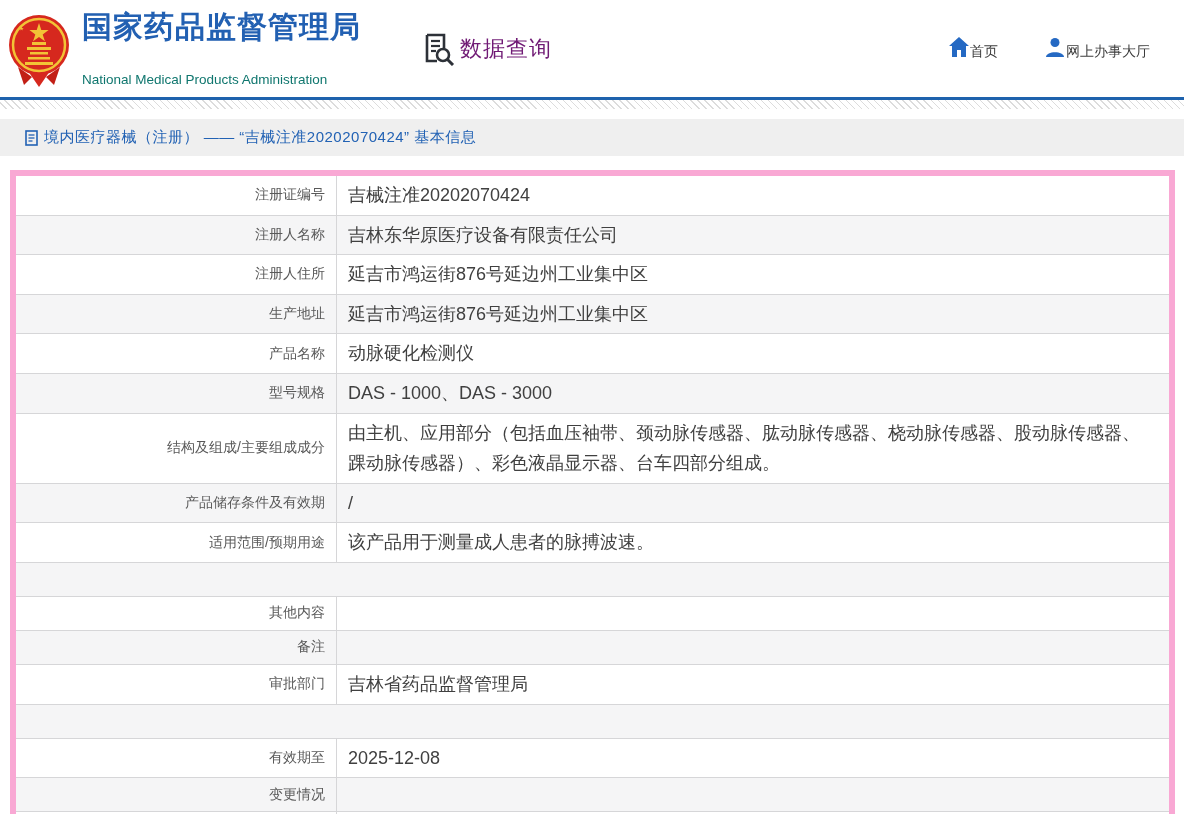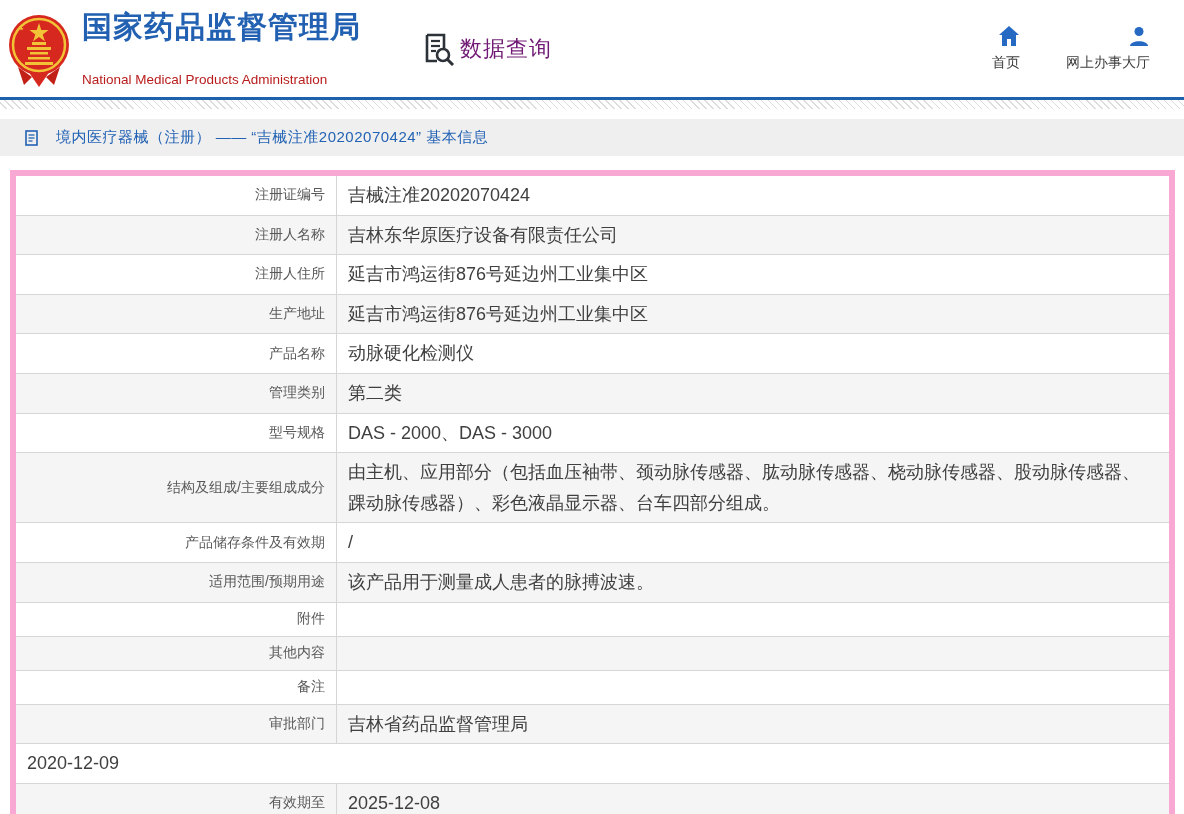--- a/index.html
+++ b/index.html
@@ -30,21 +30,21 @@
     gap: 23px;
   }
   .org-name-cn {
     color: #2260b2;
     font-size: 30px;
     font-weight: bold;
     letter-spacing: 1px;
     line-height: 1.15;
   }
   .org-name-en {
-    color: #b91c1c;
+    color: #0f766e;
     font-size: 13.5px;
     font-weight: 500;
     margin-top: 4px;
   }
   .section-block {
     display: flex;
     align-items: center;
     margin-left: 62px;
   }
   .section-icon { width: 32px; height: 34px; }
@@ -55,22 +55,22 @@
     letter-spacing: 1px;
   }
   .header-nav {
     margin-left: auto;
     display: flex;
     gap: 46px;
     padding-right: 34px;
   }
   .nav-item {
     display: flex;
-    flex-direction: column;
-    align-items: flex-end;
+    flex-direction: row;
+    align-items: flex-start;
     cursor: pointer;
     text-decoration: none;
   }
   .nav-item .nav-icon { width: 22px; height: 22px; }
   .nav-item .nav-label {
     margin-top: 7px;
     font-size: 14px;
     color: #3c3c3c;
     white-space: nowrap;
   }
@@ -87,21 +87,20 @@
   }
 
   
   .crumb-bar {
     margin-top: 10px;
     height: 37px;
     background: #efefef;
     display: flex;
     align-items: center;
     padding-left: 25px;
-    gap: 12px;
   }
   .crumb-icon { width: 13px; height: 16px; flex: 0 0 auto; }
   .crumb-text {
     margin-left: 6px;
     color: #2262b4;
     font-size: 15px;
     letter-spacing: 0.5px;
   }
 
   
@@ -255,37 +254,28 @@
   <div class="row">
     <div class="cell-label">
 
       <span>产品名称</span>
     </div>
     <div class="cell-value">
         <span>动脉硬化检测仪</span>
       </div>
   </div>
 
-  <div class="row">
-    <div class="cell-label">
-
-      <span>管理类别</span>
-    </div>
-    <div class="cell-value">
-        <span>第二类</span>
-      </div>
-  </div>
 
   <div class="row">
     <div class="cell-label">
 
       <span>型号规格</span>
     </div>
     <div class="cell-value">
-        <span>DAS - 2000、DAS - 3000</span>
+        <span>DAS - 1000、DAS - 3000</span>
       </div>
   </div>
 
   <div class="row">
     <div class="cell-label">
 
       <span>结构及组成/主要组成成分</span>
     </div>
     <div class="cell-value">
         <span>由主机、应用部分（包括血压袖带、颈动脉传感器、肱动脉传感器、桡动脉传感器、股动脉传感器、踝动脉传感器）、彩色液晶显示器、台车四部分组成。</span>
@@ -306,24 +296,20 @@
     <div class="cell-label">
 
       <span>适用范围/预期用途</span>
     </div>
     <div class="cell-value">
         <span>该产品用于测量成人患者的脉搏波速。</span>
       </div>
   </div>
 
   <div class="row">
-    <div class="cell-label">
-
-      <span>附件</span>
-    </div>
     <div class="cell-value">
         <span></span>
       </div>
   </div>
 
   <div class="row">
     <div class="cell-label">
 
       <span>其他内容</span>
     </div>
@@ -346,23 +332,20 @@
     <div class="cell-label">
 
       <span>审批部门</span>
     </div>
     <div class="cell-value">
         <span>吉林省药品监督管理局</span>
       </div>
   </div>
 
   <div class="row">
-    <div class="cell-value">
-        <span>2020-12-09</span>
-      </div>
   </div>
 
   <div class="row">
     <div class="cell-label">
 
       <span>有效期至</span>
     </div>
     <div class="cell-value">
         <span>2025-12-08</span>
       </div>

